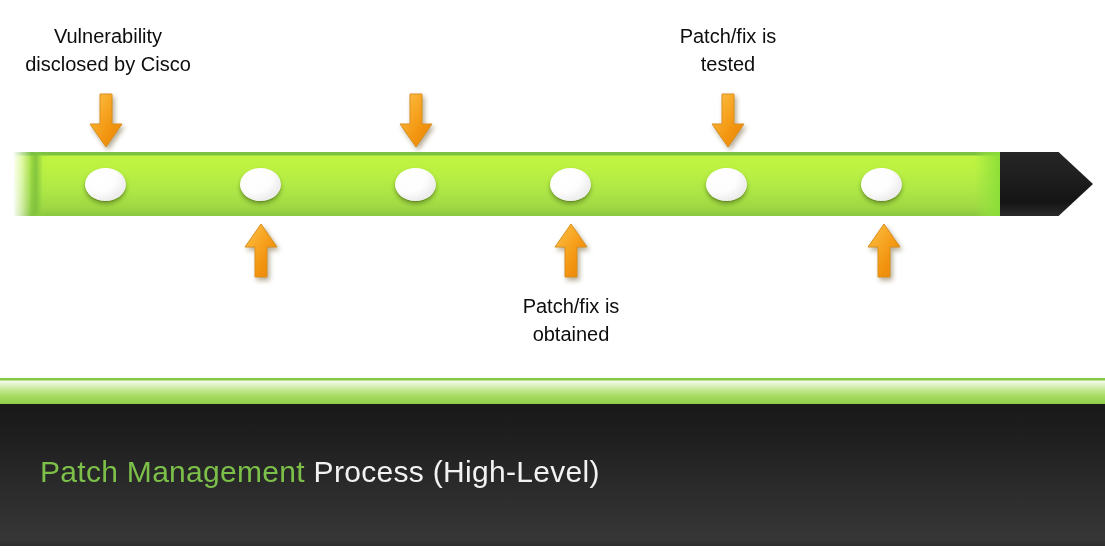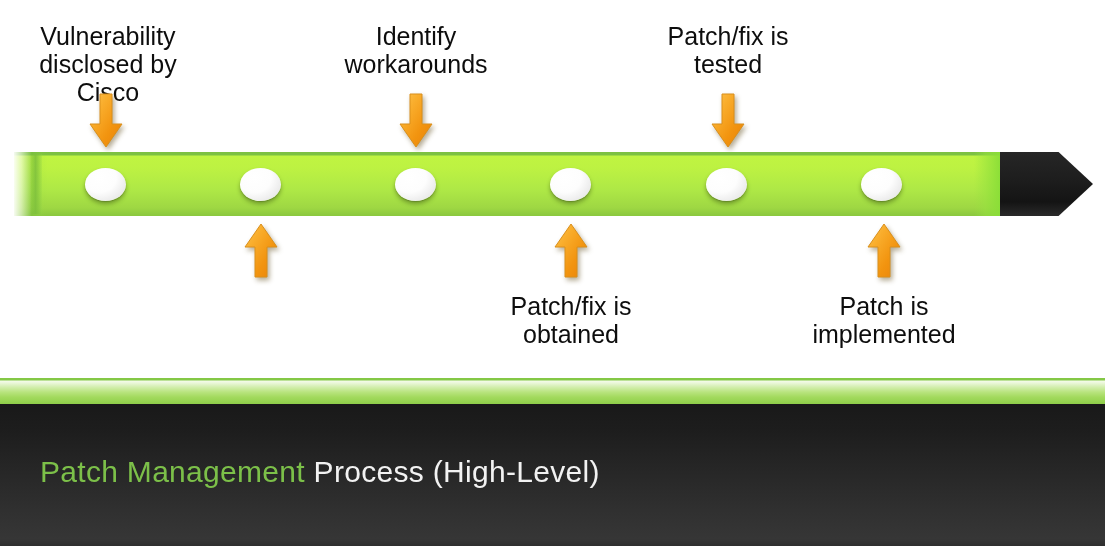--- a/index.html
+++ b/index.html
@@ -115,21 +115,21 @@
     filter: drop-shadow(2px 3px 2.5px rgba(90,70,20,0.45));
   }
   .arrow svg { display: block; width: 36px; height: 56px; }
 
   
   .caption {
     position: absolute;
     text-align: center;
     color: #0d0d0d;
     font-family: "Liberation Sans", sans-serif;
-    font-size: 25px;
+    font-size: 20px;
     line-height: 28px;
     white-space: pre-line;
   }
 
   
   .green-band {
     position: absolute;
     left: 0;
     top: 378px;
     width: 1105px;
@@ -178,22 +178,20 @@
 </style>
 </head>
 <body>
 
 <div id="slide">
 
   <div class="canvas-top"></div>
 
   <div class="caption" style="left:8px; top:22px; width:200px;">Vulnerability
 disclosed by Cisco</div>
-  <div class="caption" style="left:320px; top:22px; width:192px;">Identify
-workarounds</div>
   <div class="caption" style="left:632px; top:22px; width:192px;">Patch/fix is
 tested</div>
 
   <div class="arrow" style="left:88px; top:93px;">
     <svg viewBox="0 0 36 56" xmlns="http://www.w3.org/2000/svg">
       <defs>
         <linearGradient id="ga1" x1="0" y1="0" x2="1" y2="1">
           <stop offset="0%" stop-color="#fdc451"></stop>
           <stop offset="30%" stop-color="#f9ad2c"></stop>
           <stop offset="65%" stop-color="#f2940f"></stop>
@@ -248,22 +246,20 @@
     </svg>
   </div>
   <div class="arrow" style="left:866px; top:222px;">
     <svg viewBox="0 0 36 56" xmlns="http://www.w3.org/2000/svg">
       <polygon points="18,2 34,25 24,25 24,55 12,55 12,25 2,25" fill="url(#ga2)" stroke="#d98f1c" stroke-width="1"></polygon>
     </svg>
   </div>
 
   <div class="caption" style="left:475px; top:292px; width:192px;">Patch/fix is
 obtained</div>
-  <div class="caption" style="left:788px; top:292px; width:192px;">Patch is
-implemented</div>
 
   <div class="green-band"></div>
 
   <div class="footer"></div>
   <div class="title"><span class="accent">Patch Management</span><span class="plain"> Process (High-Level)</span></div>
   <div class="footer-baseline"></div>
 
 </div>
 
 </body></html>

